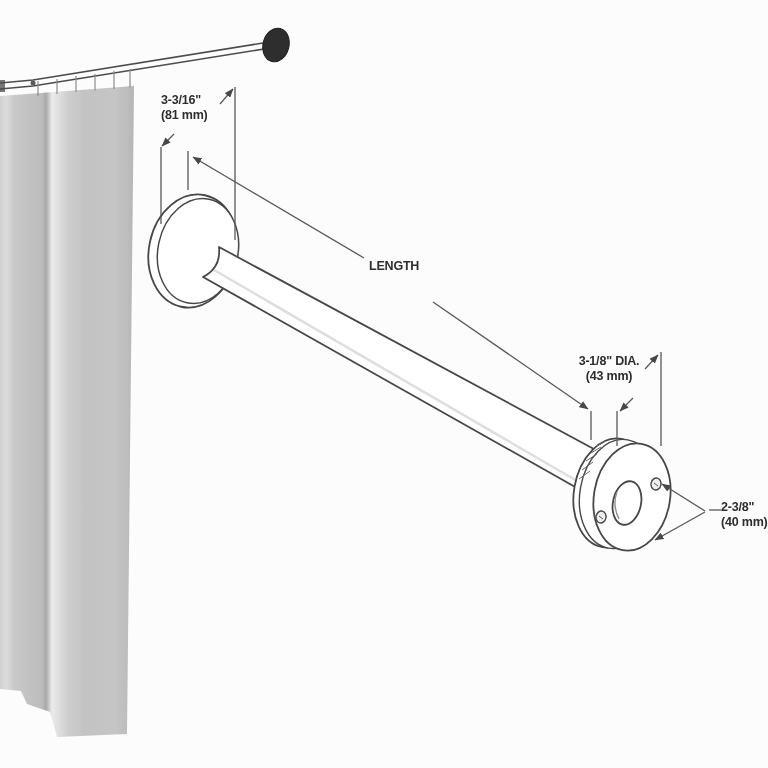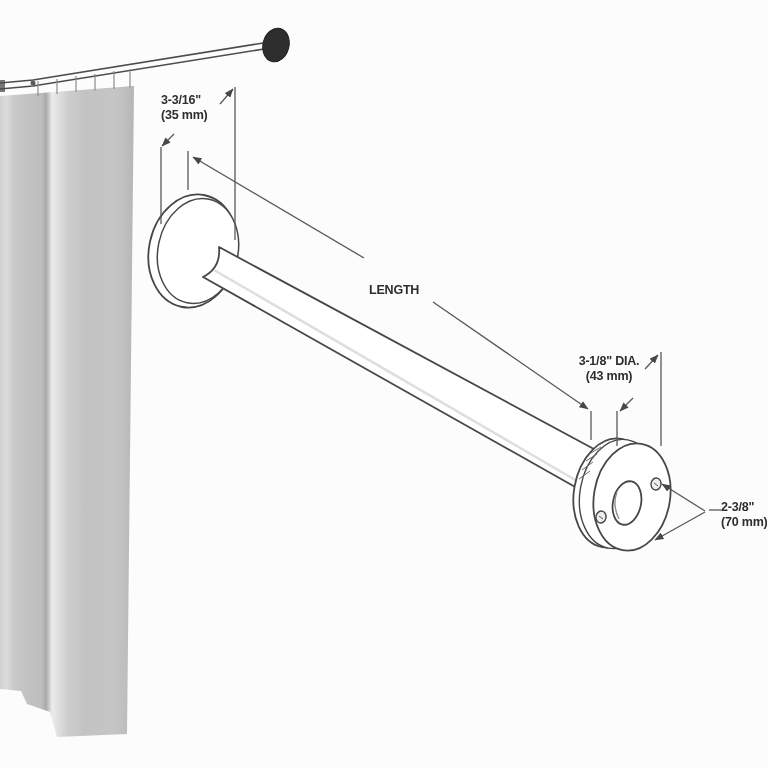--- a/index.html
+++ b/index.html
@@ -121,30 +121,30 @@
       <line x1="633" y1="398" x2="620" y2="411" marker-end="url(#arr)"></line>
 
       <line x1="705" y1="511" x2="662" y2="484" marker-end="url(#arr)"></line>
       <line x1="705" y1="512" x2="655" y2="540" marker-end="url(#arr)"></line>
       <line x1="709" y1="510" x2="721" y2="510"></line>
     </g>
   </svg>
 
   <div class="dim-label" style="left:161px;top:93px;">
     <span>3-3/16"</span>
-    <span>(35 mm)</span>
+    <span>(81 mm)</span>
   </div>
 
-  <div class="dim-label" style="left:369px;top:283px;">
+  <div class="dim-label" style="left:369px;top:259px;">
     <span>LENGTH</span>
   </div>
 
   <div class="dim-label center" style="left:570px;top:354px;width:78px;">
     <span>3-1/8" DIA.</span>
     <span>(43 mm)</span>
   </div>
 
   <div class="dim-label" style="left:721px;top:500px;">
     <span>2-3/8"</span>
-    <span>(70 mm)</span>
+    <span>(40 mm)</span>
   </div>
 
 </div>
 
 </body></html>

